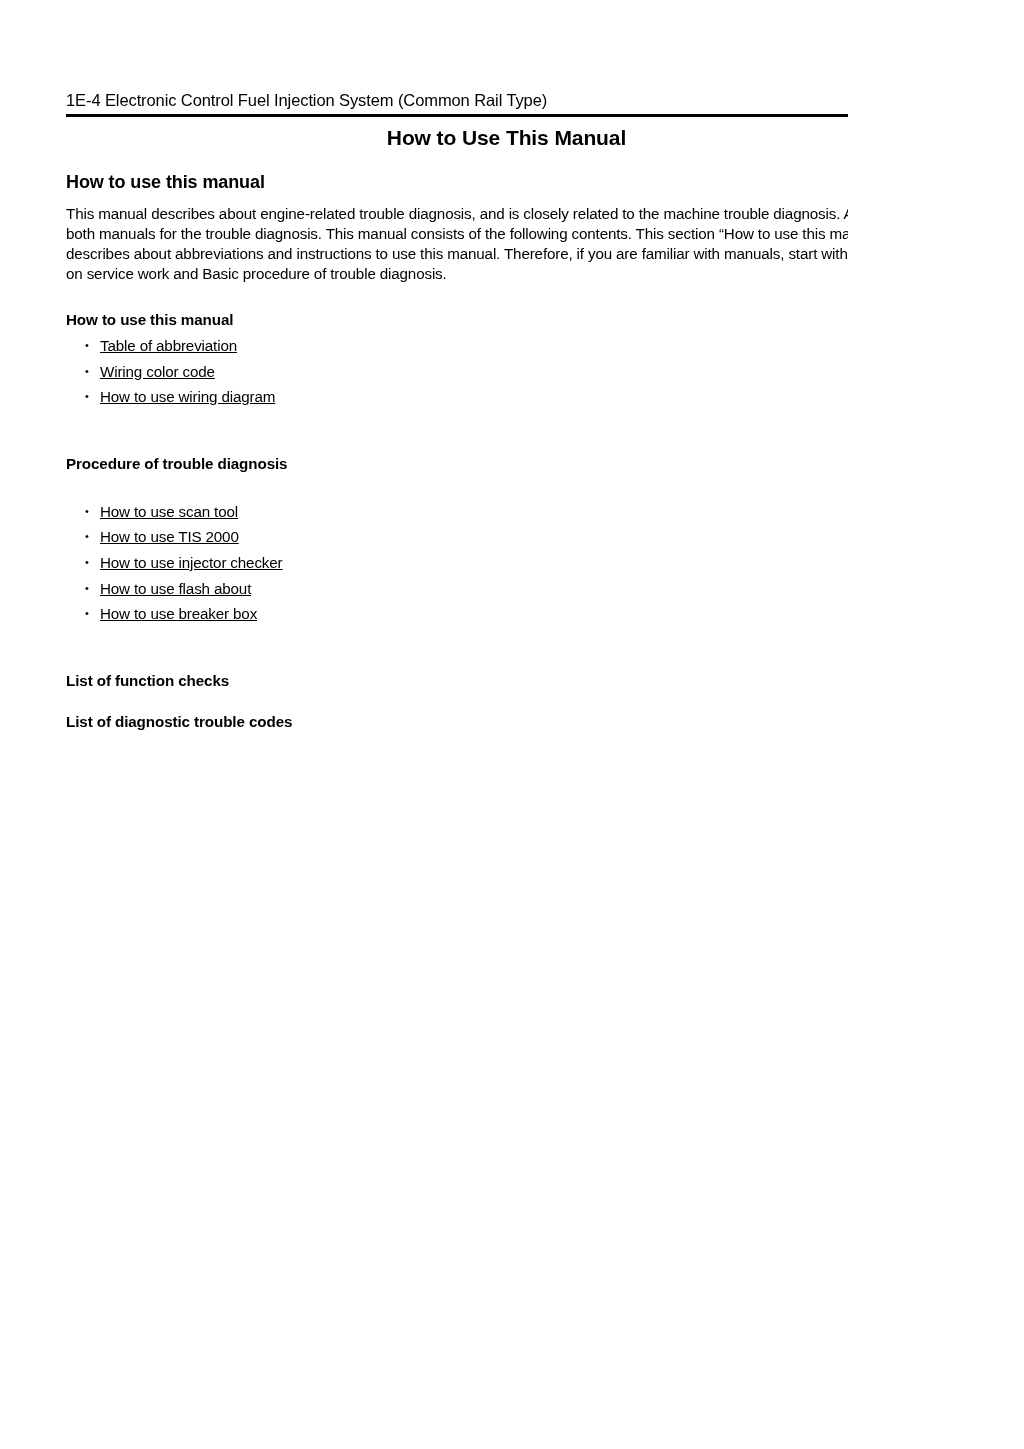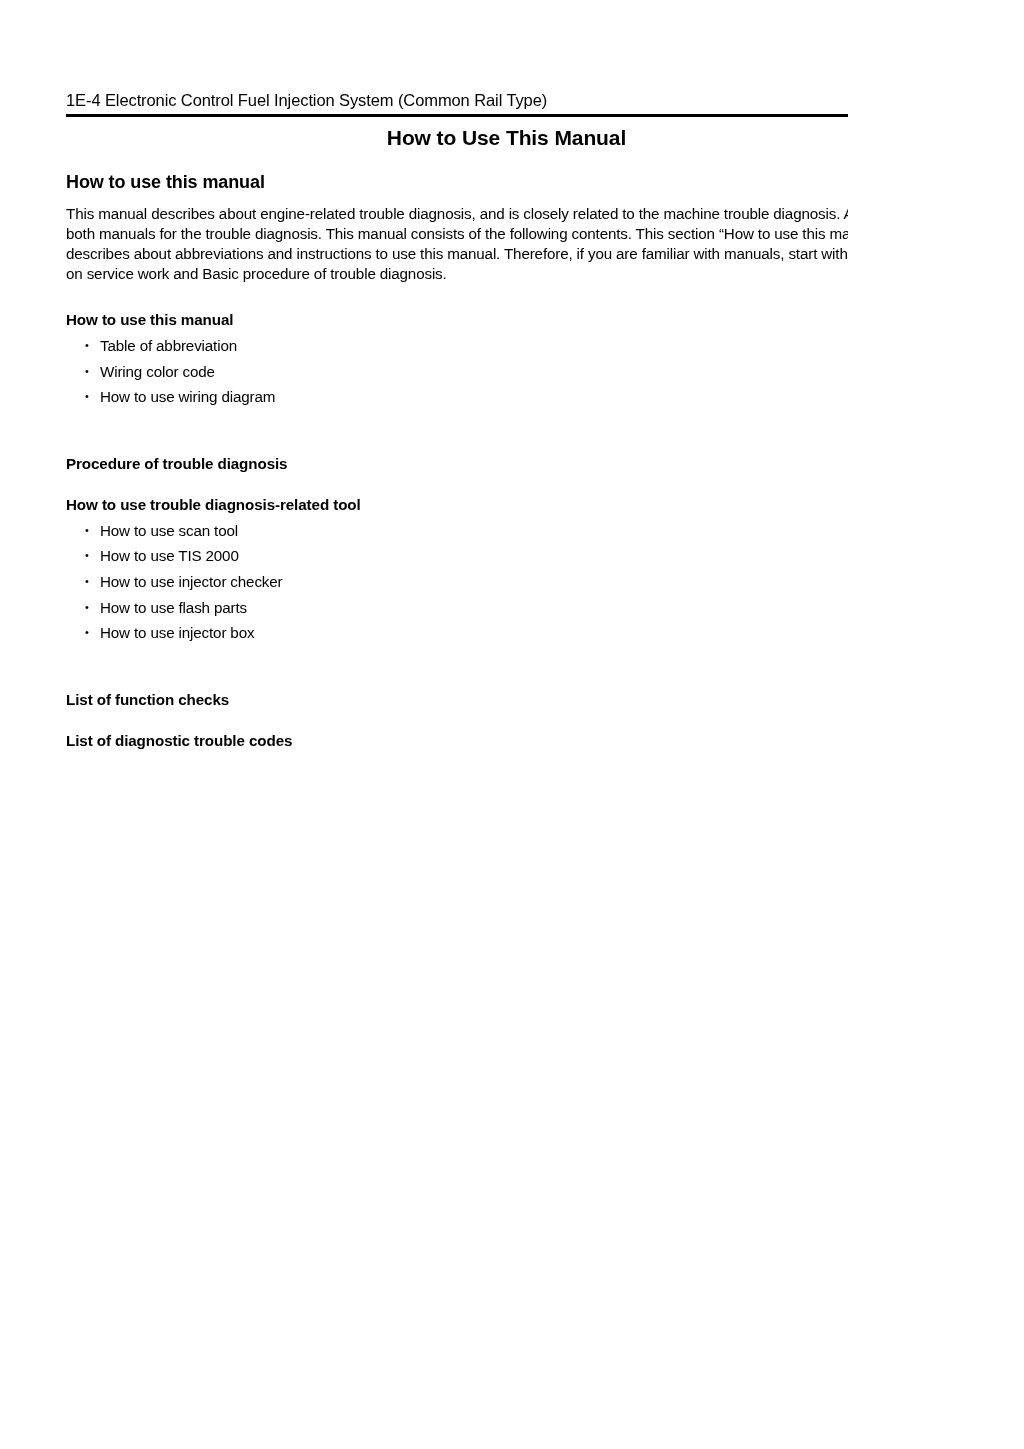--- a/index.html
+++ b/index.html
@@ -68,20 +68,21 @@
   }
   
   .gap-after-para { height: 26px; }
   .gap-between-sections { height: 22px; }
   .gap-heading-to-list { height: 4px; }
   
   ul.bullet-list {
     list-style: none;
     margin: 0;
     padding: 0;
+    text-decoration: underline;
   }
   ul.bullet-list li {
     position: relative;
     font-size: 15.2px;
     line-height: 25.6px;
     padding-left: 34px;
     letter-spacing: -0.15px;
   }
   ul.bullet-list li::before {
     content: "\2022";
@@ -120,28 +121,27 @@
 
     <div class="gap-between-sections"></div>
 
 
     <div class="gap-between-sections"></div>
 
     <h3 class="section-heading">Procedure of trouble diagnosis</h3>
 
     <div class="gap-between-sections"></div>
 
-    <h3 class="section-heading">How to use trouble diagnosis-related tool</h3>
     <div class="gap-heading-to-list"></div>
     <ul class="bullet-list">
       <li>How to use scan tool</li>
       <li>How to use TIS 2000</li>
       <li>How to use injector checker</li>
-      <li>How to use flash parts</li>
-      <li>How to use injector box</li>
+      <li>How to use flash about</li>
+      <li>How to use breaker box</li>
     </ul>
 
     <div class="gap-between-sections"></div>
 
 
     <div class="gap-between-sections"></div>
 
     <h3 class="section-heading">List of function checks</h3>
 
     <div class="gap-between-sections"></div>

